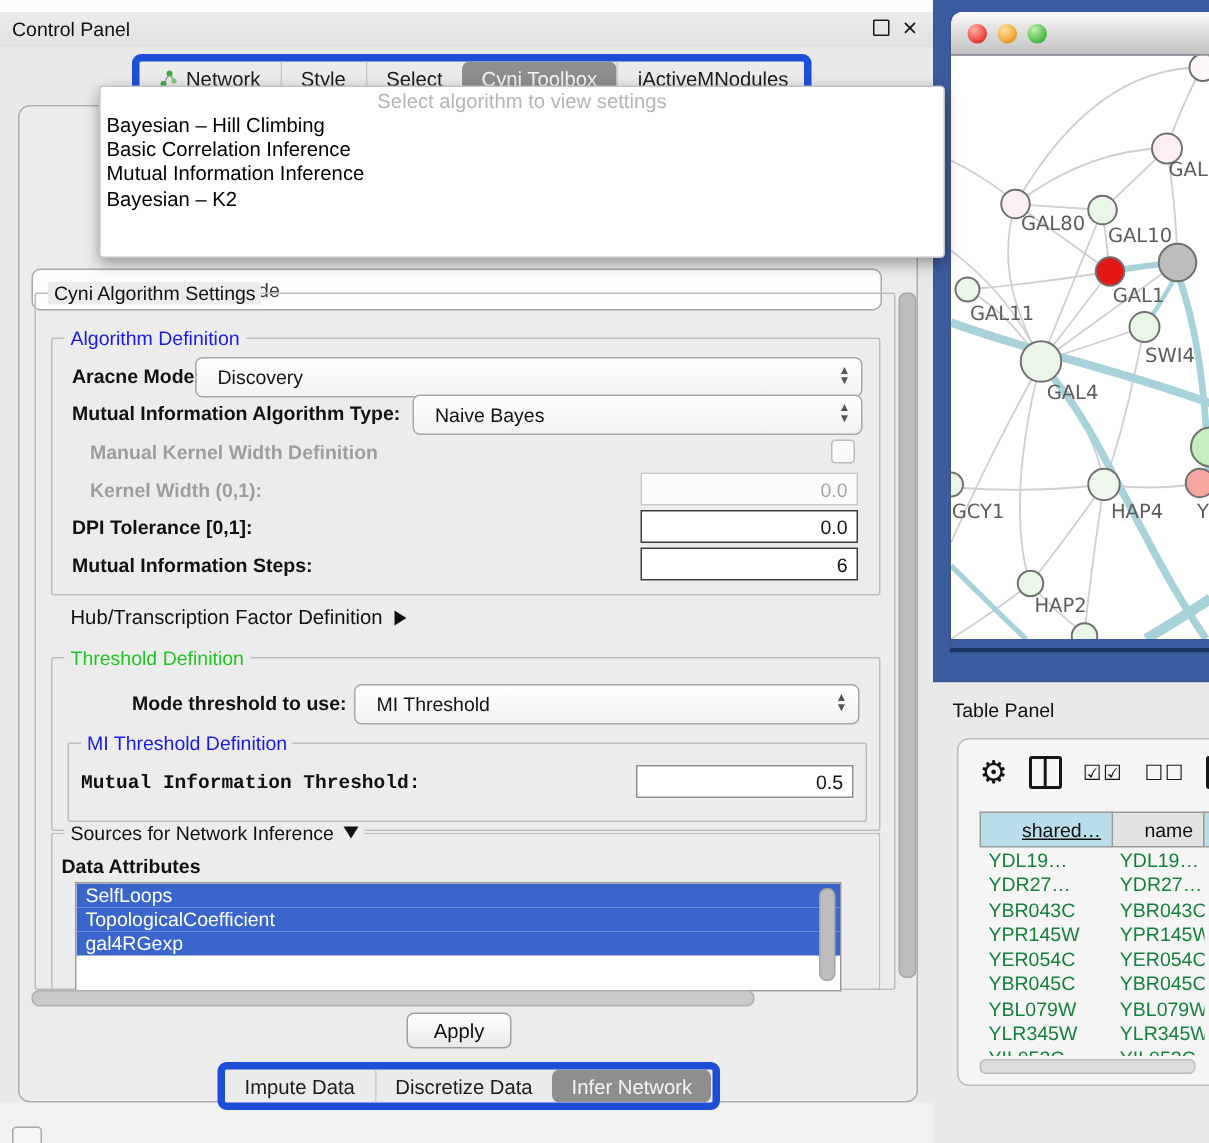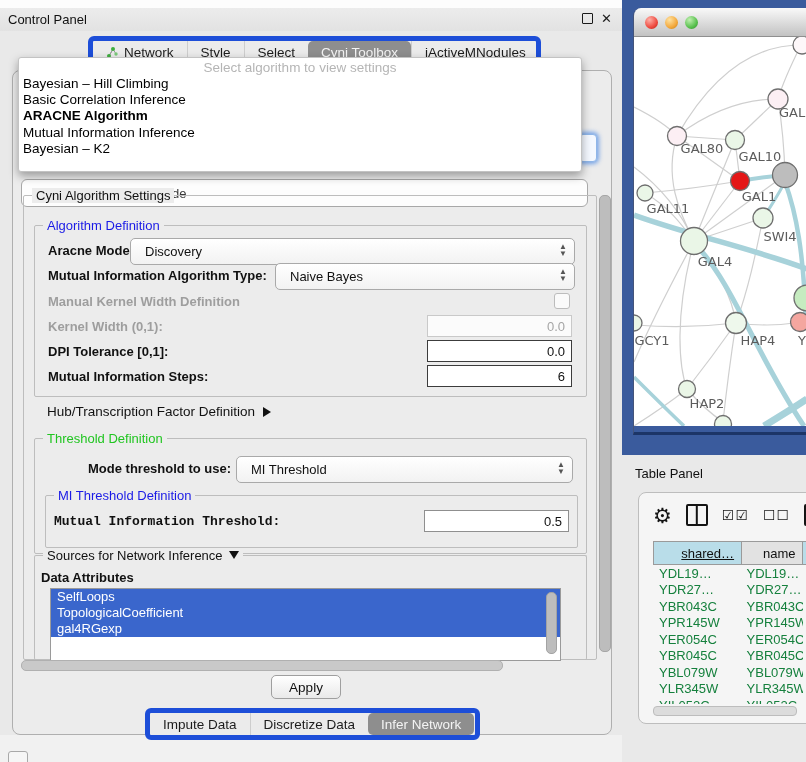--- a/index.html
+++ b/index.html
@@ -32,21 +32,21 @@
                border-radius:6px;background:#fdfdfd;display:flex;align-items:center;color:#3a3a3a;}
   .ghost-combo span{margin-left:12px;}
   .ghost-spinner{position:absolute;left:566px;top:63px;width:16px;height:26px;border:1px solid #8fb6e8;border-radius:4px;
                  background:#f4f8ff;box-shadow:0 0 4px 2px rgba(80,140,230,.75);}
   
   .fieldset{position:absolute;border:1px solid #bdbdbd;border-radius:2px;}
   .legend{position:absolute;top:-8px;left:8px;background:#ececec;padding:0 4px;font-size:13px;white-space:nowrap;}
   .legend.blue{color:var(--title-blue);}
   .legend.green{color:var(--title-green);}
   .flabel{position:absolute;font-size:13px;font-weight:bold;white-space:nowrap;}
-  .flabel.disabled{color:#9e9e9e;}
+  .flabel.disabled{color:#9e9e9e;margin-left:12px;}
   .combo{position:absolute;height:25px;background:linear-gradient(#ffffff,#f2f2f2);border:1px solid #a9a9a9;
          border-radius:5px;display:flex;align-items:center;}
   .combo .val{margin-left:14px;font-size:13px;color:#111;}
   .stepper{position:absolute;right:7px;top:3px;display:flex;flex-direction:column;align-items:center;line-height:9px;
            font-size:8px;color:#555;}
   .tfield{position:absolute;height:20px;background:#fff;display:flex;align-items:center;justify-content:flex-end;}
   .tfield .fv{margin-right:6px;font-size:13px;}
   .tfield.strong{border:1.6px solid #3c3c3c;}
   .tfield.soft{border:1px solid #8f8f8f;}
   .tfield.disabled{border:1px solid #c9c9c9;background:#fbfbfb;}
@@ -242,26 +242,25 @@
             </div>
             <div class="tab">
               <span>Discretize Data</span>
             </div>
             <div class="tab selected">
               <span>Infer Network</span>
             </div>
           </div>
       </div>
 
-      <div class="popup" style="top:26px;">
+      <div class="popup" style="top:26px;margin-left:48px;">
         <div class="popup-header">Select algorithm to view settings</div>
         <div id="popup-items">
             <div class="popup-item">Bayesian – Hill Climbing</div>
             <div class="popup-item">Basic Correlation Inference</div>
-            <div class="popup-item bold">ARACNE Algorithm</div>
             <div class="popup-item">Mutual Information Inference</div>
             <div class="popup-item">Bayesian – K2</div>
           </div>
       </div>
     </div>
 
     <div class="mini-dock"></div>
   </div>
 
   <div class="desktop"></div>

